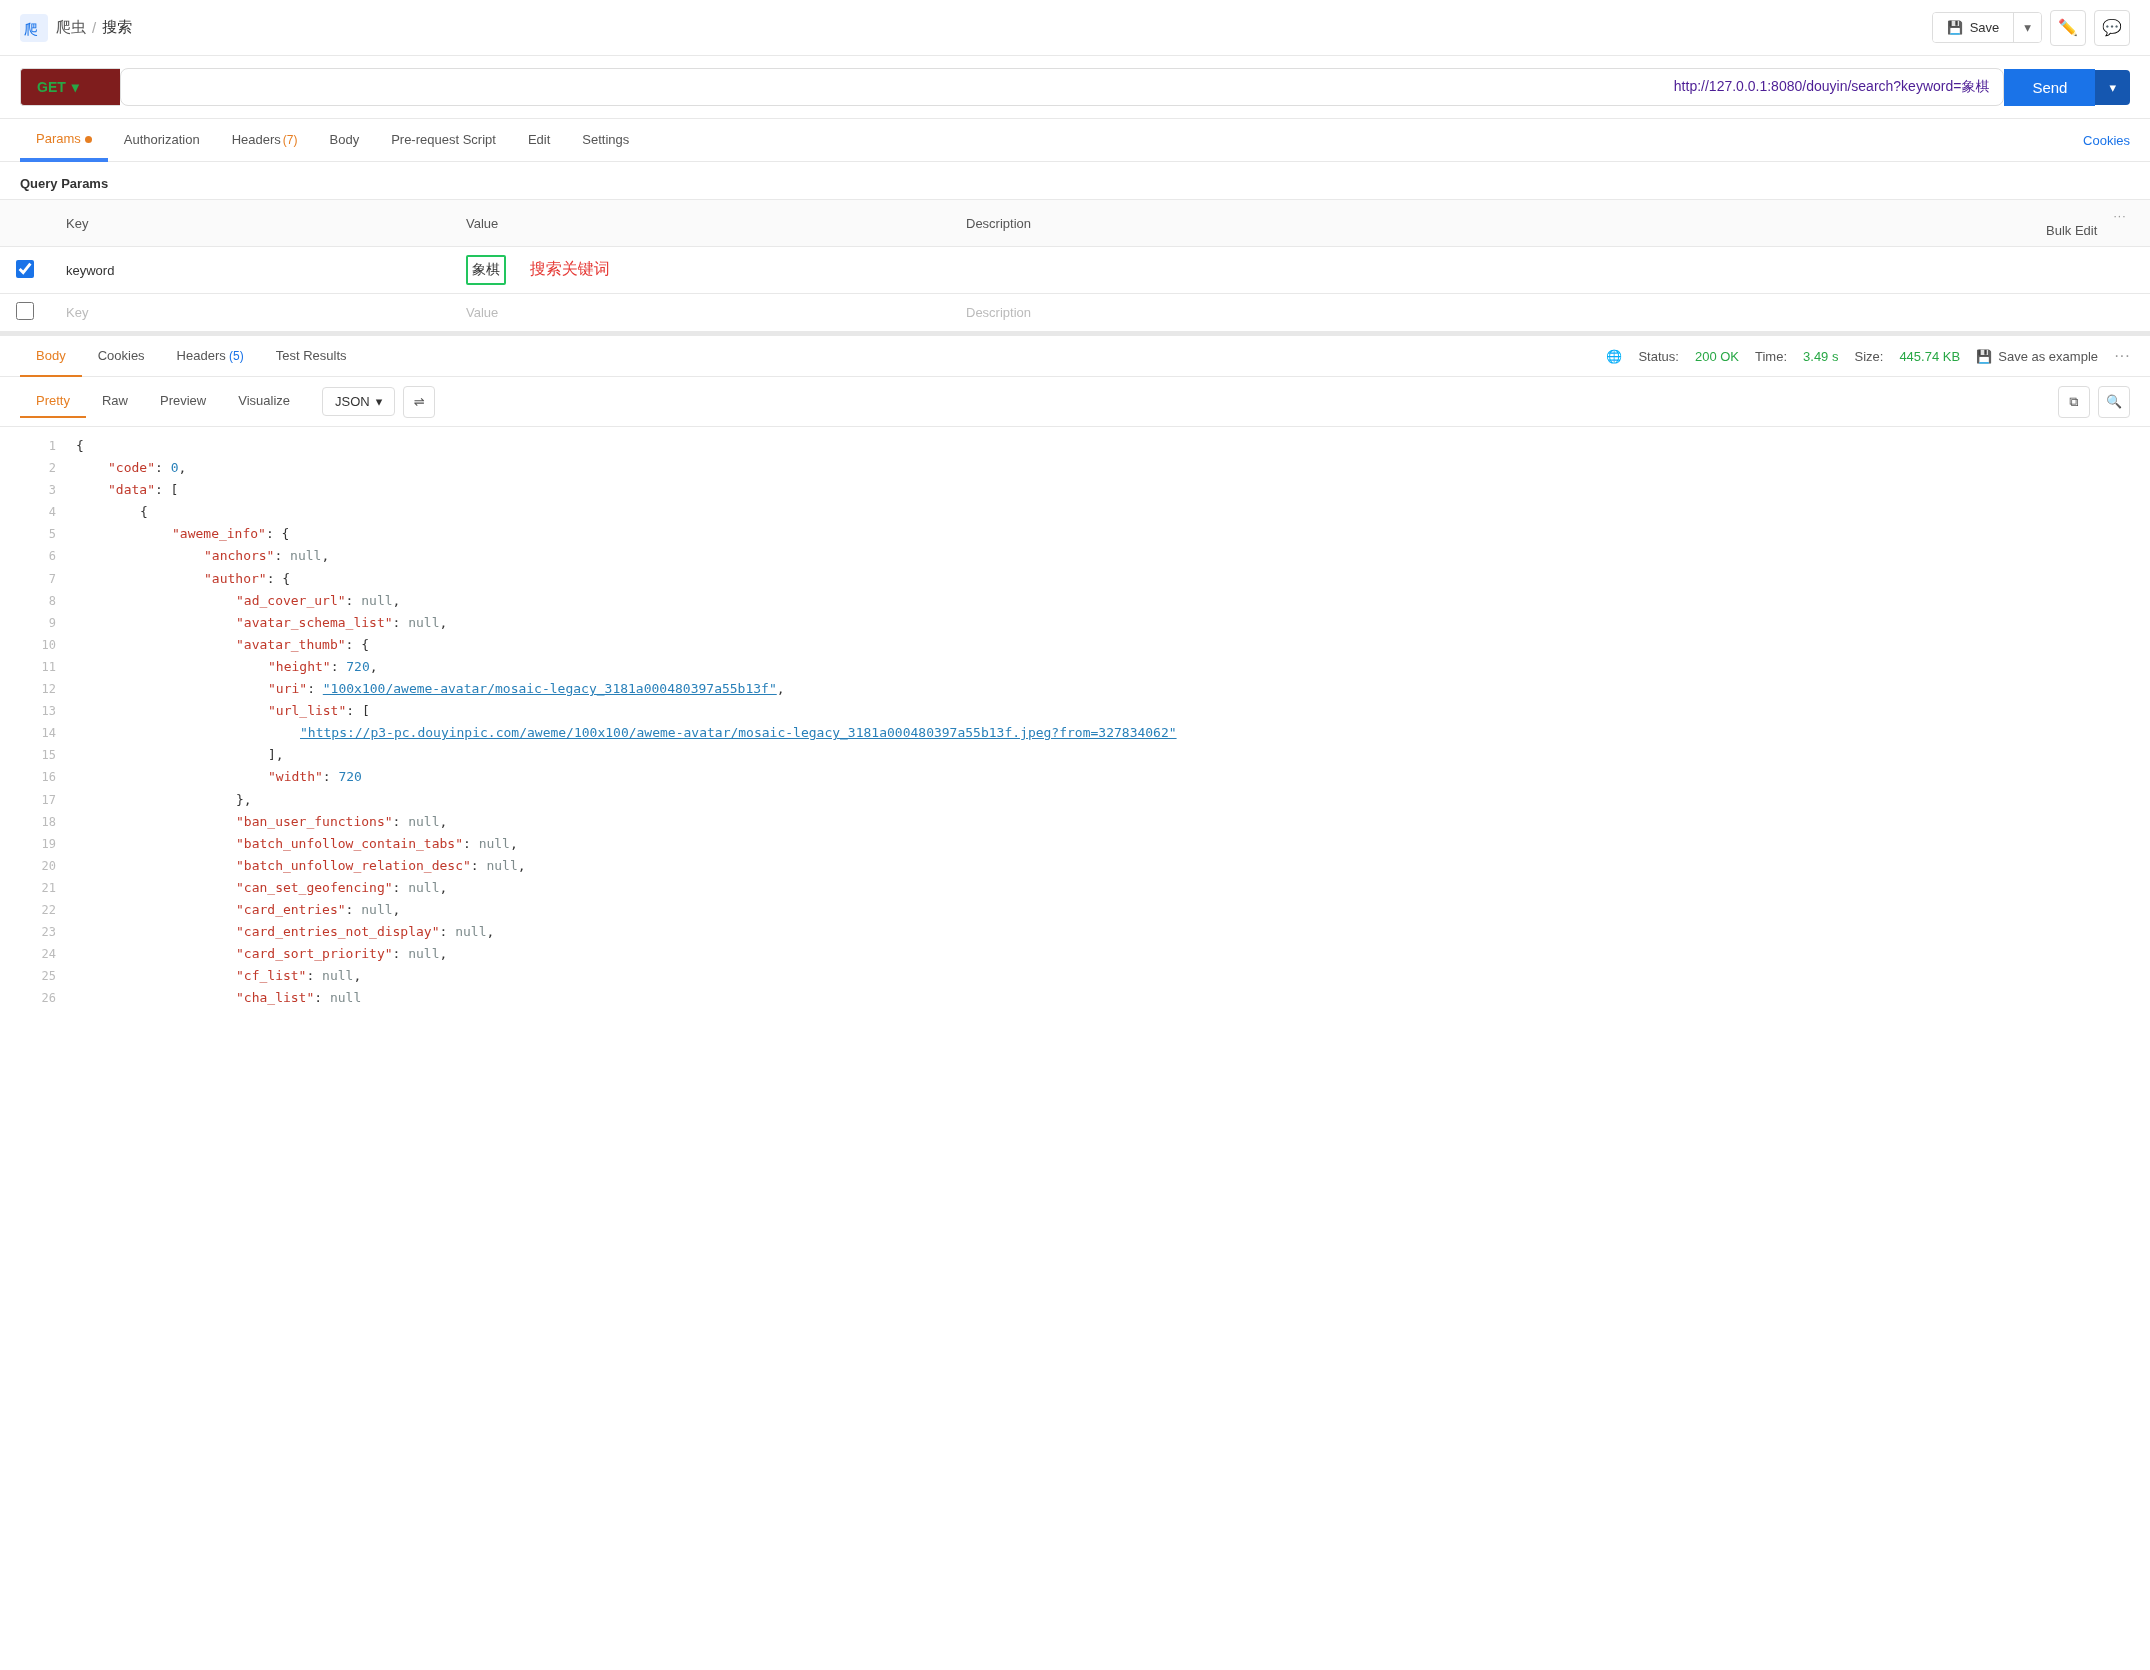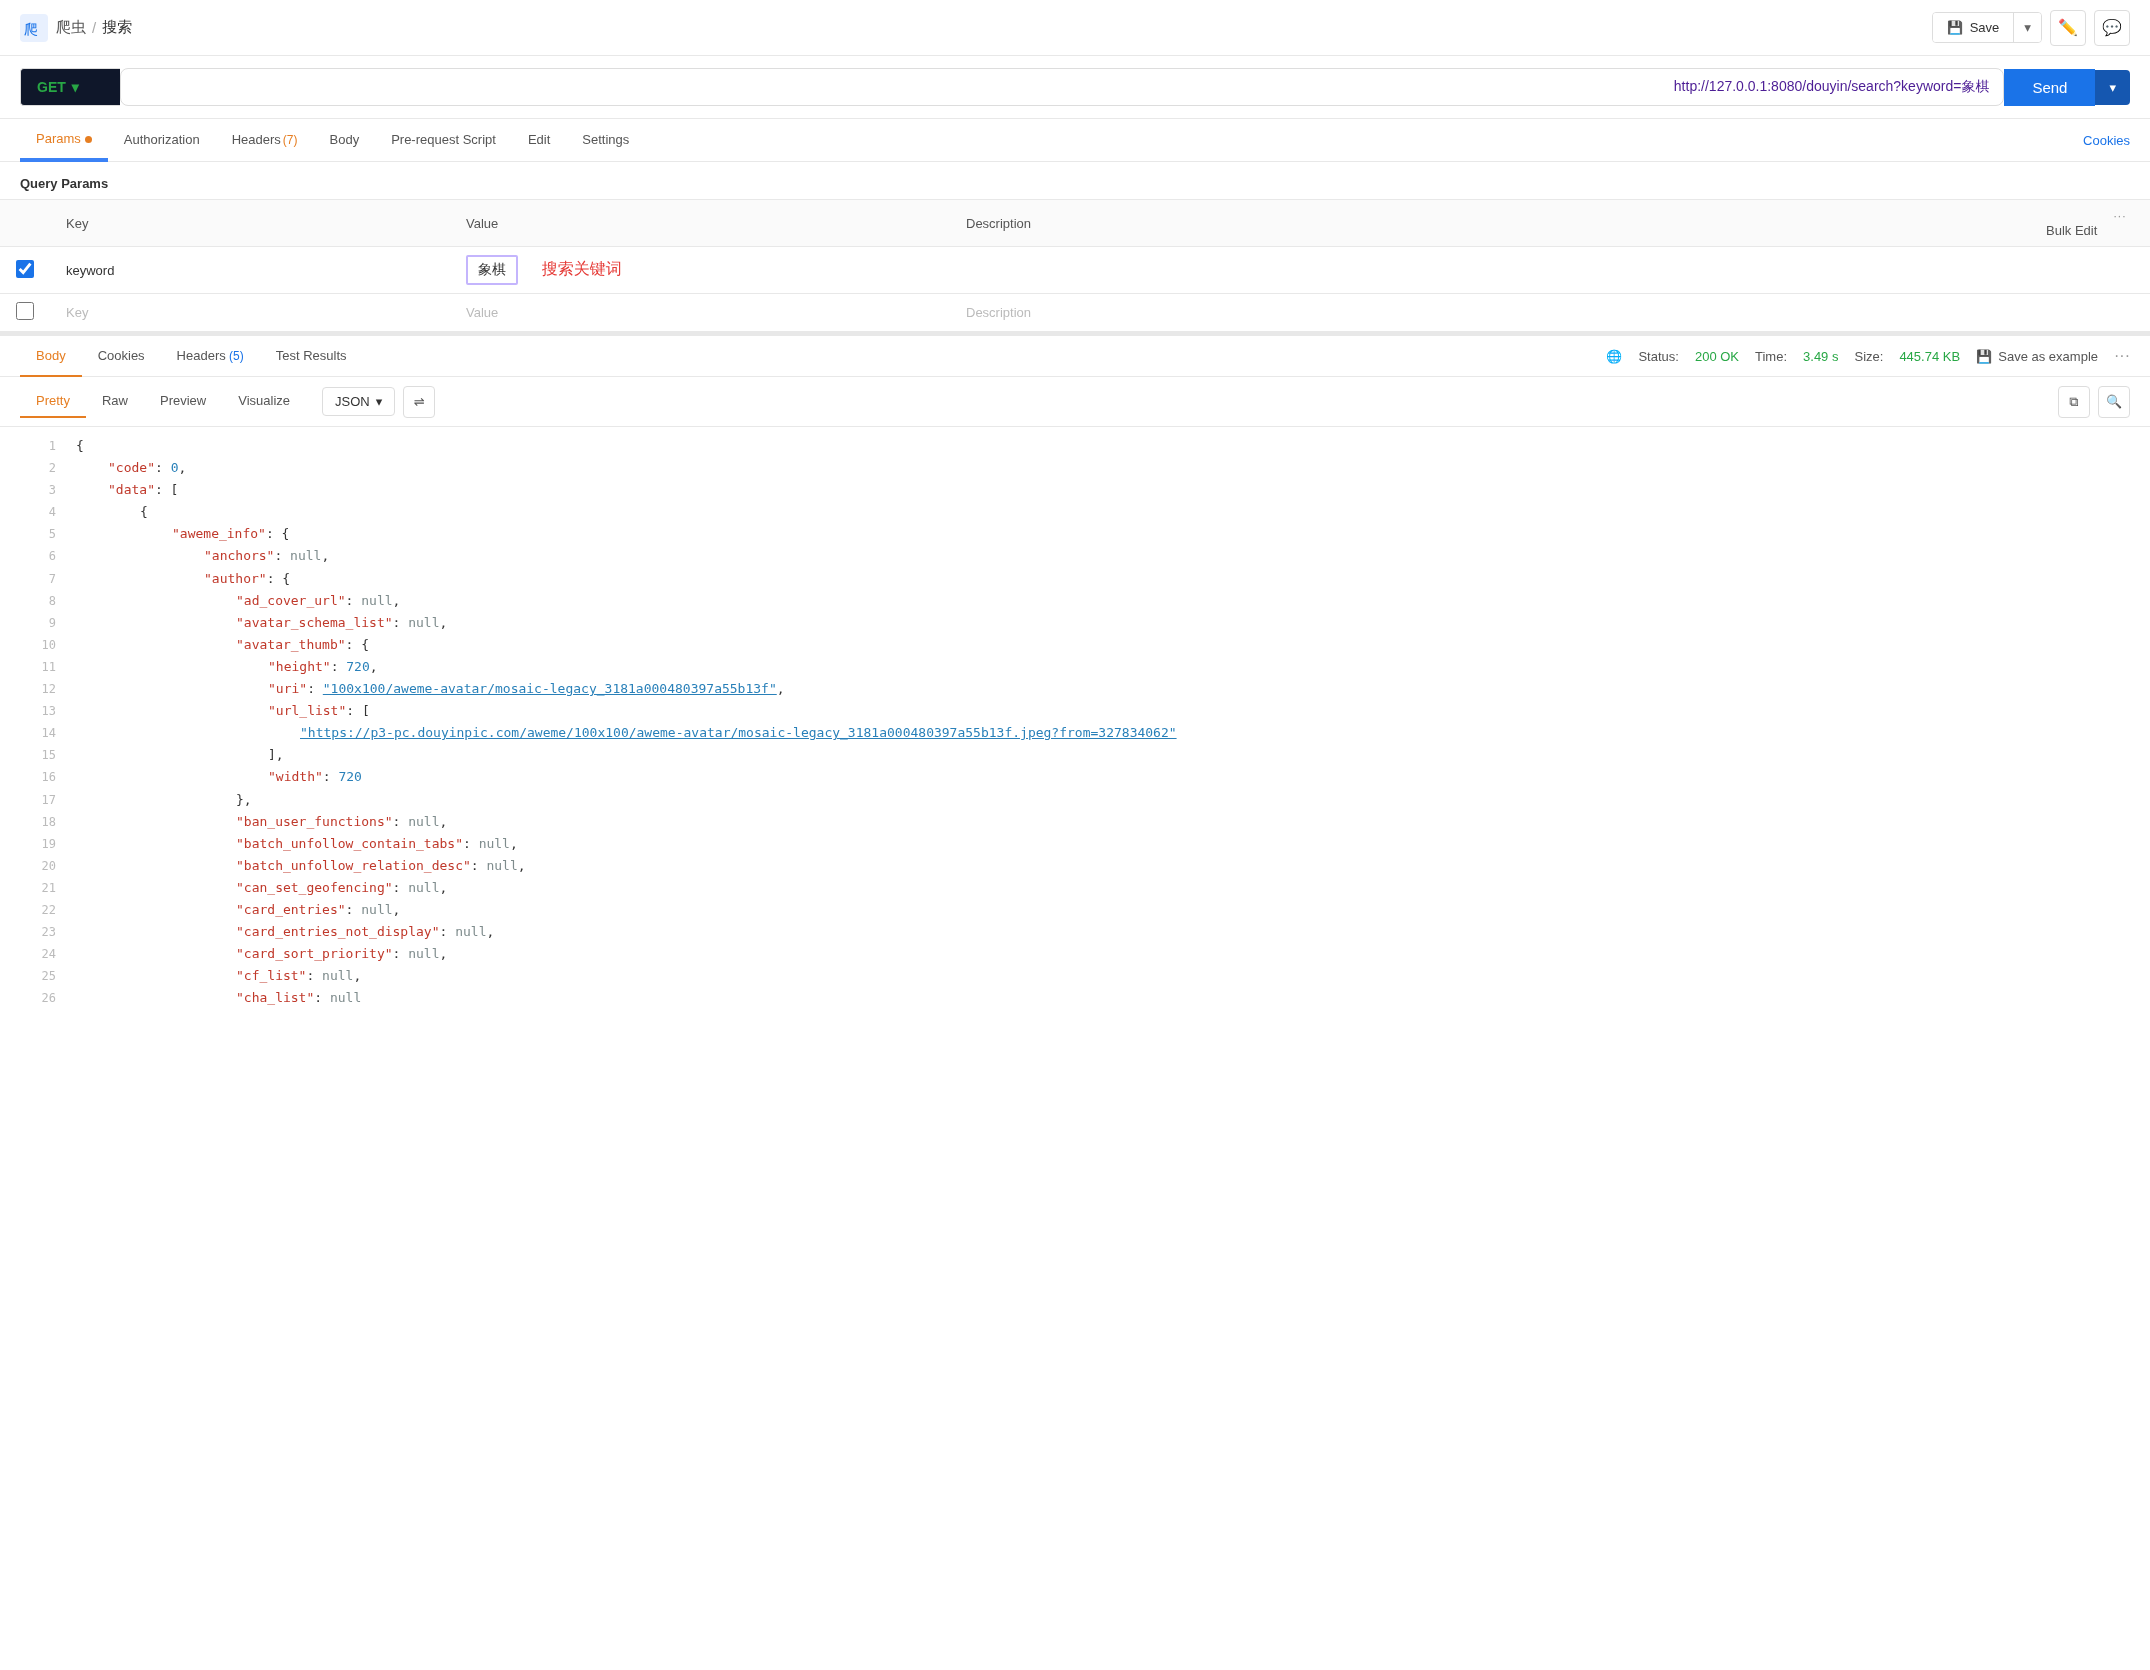--- a/index.html
+++ b/index.html
@@ -96,21 +96,21 @@
       border-bottom: 1px solid #e8e8e8;
     }
     .method-select {
       display: flex;
       align-items: center;
       gap: 6px;
       padding: 10px 16px;
       border: 1px solid #ddd;
       border-right: none;
       border-radius: 4px 0 0 4px;
-      background: #0f172a;
+      background: #7f1d1d;
       cursor: pointer;
       font-size: 14px;
       font-weight: 600;
       color: #28a745;
       min-width: 100px;
     }
     .url-input {
       flex: 1;
       padding: 10px 14px;
       border: 1px solid #ddd;
@@ -221,22 +221,22 @@
     .params-table .col-value { width: 500px; }
     .params-table .col-desc { flex: 1; }
     .params-table .col-actions { width: 120px; text-align: right; }
     .checkbox {
       width: 18px;
       height: 18px;
       accent-color: #1a73e8;
     }
     .key-text { color: #333; }
     .value-highlighted {
-      border: 2px solid #c4b5fd;
-      padding: 4px 10px;
+      border: 2px solid #22c55e;
+      padding: 4px 4px;
       border-radius: 2px;
       display: inline-block;
       color: #333;
       font-size: 14px;
     }
     .value-comment {
       color: #e53935;
       font-size: 16px;
       font-weight: 500;
       margin-left: 20px;

